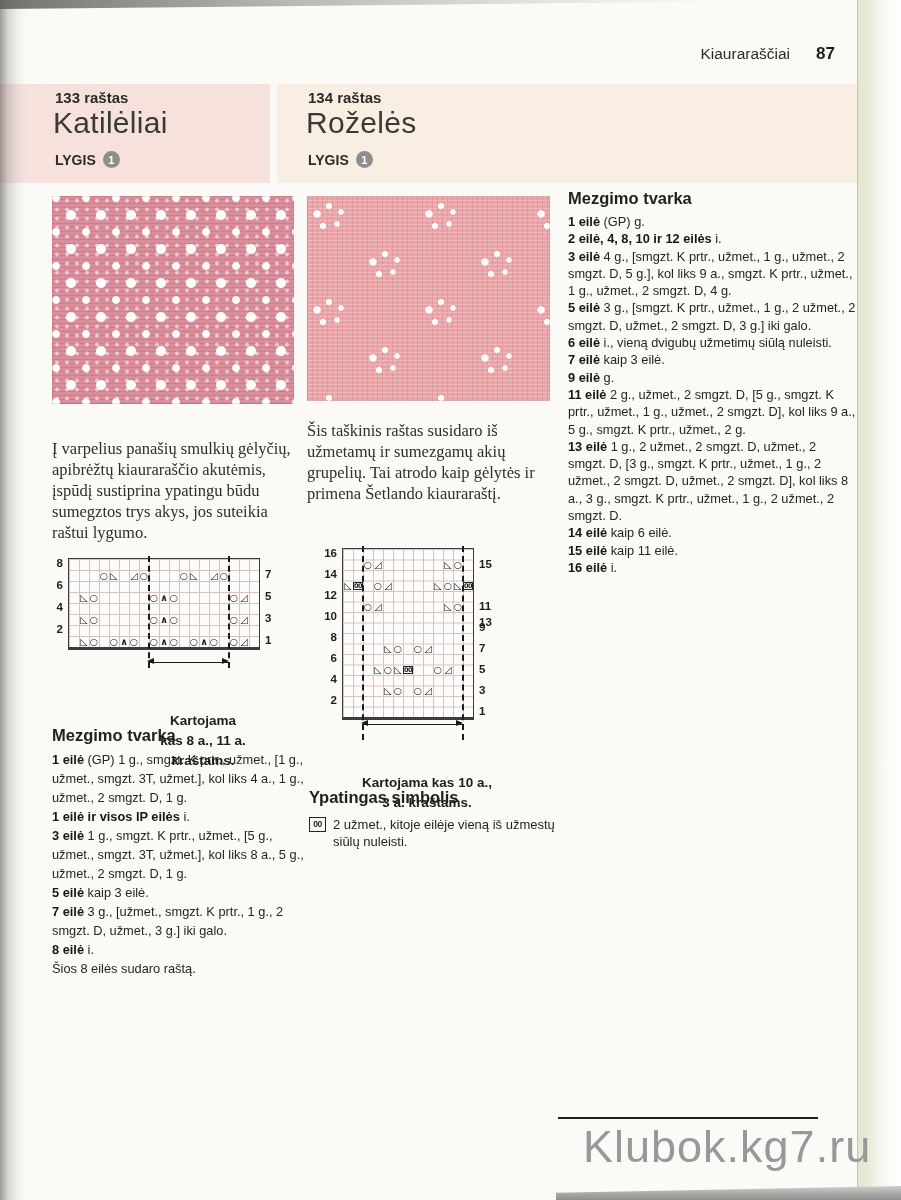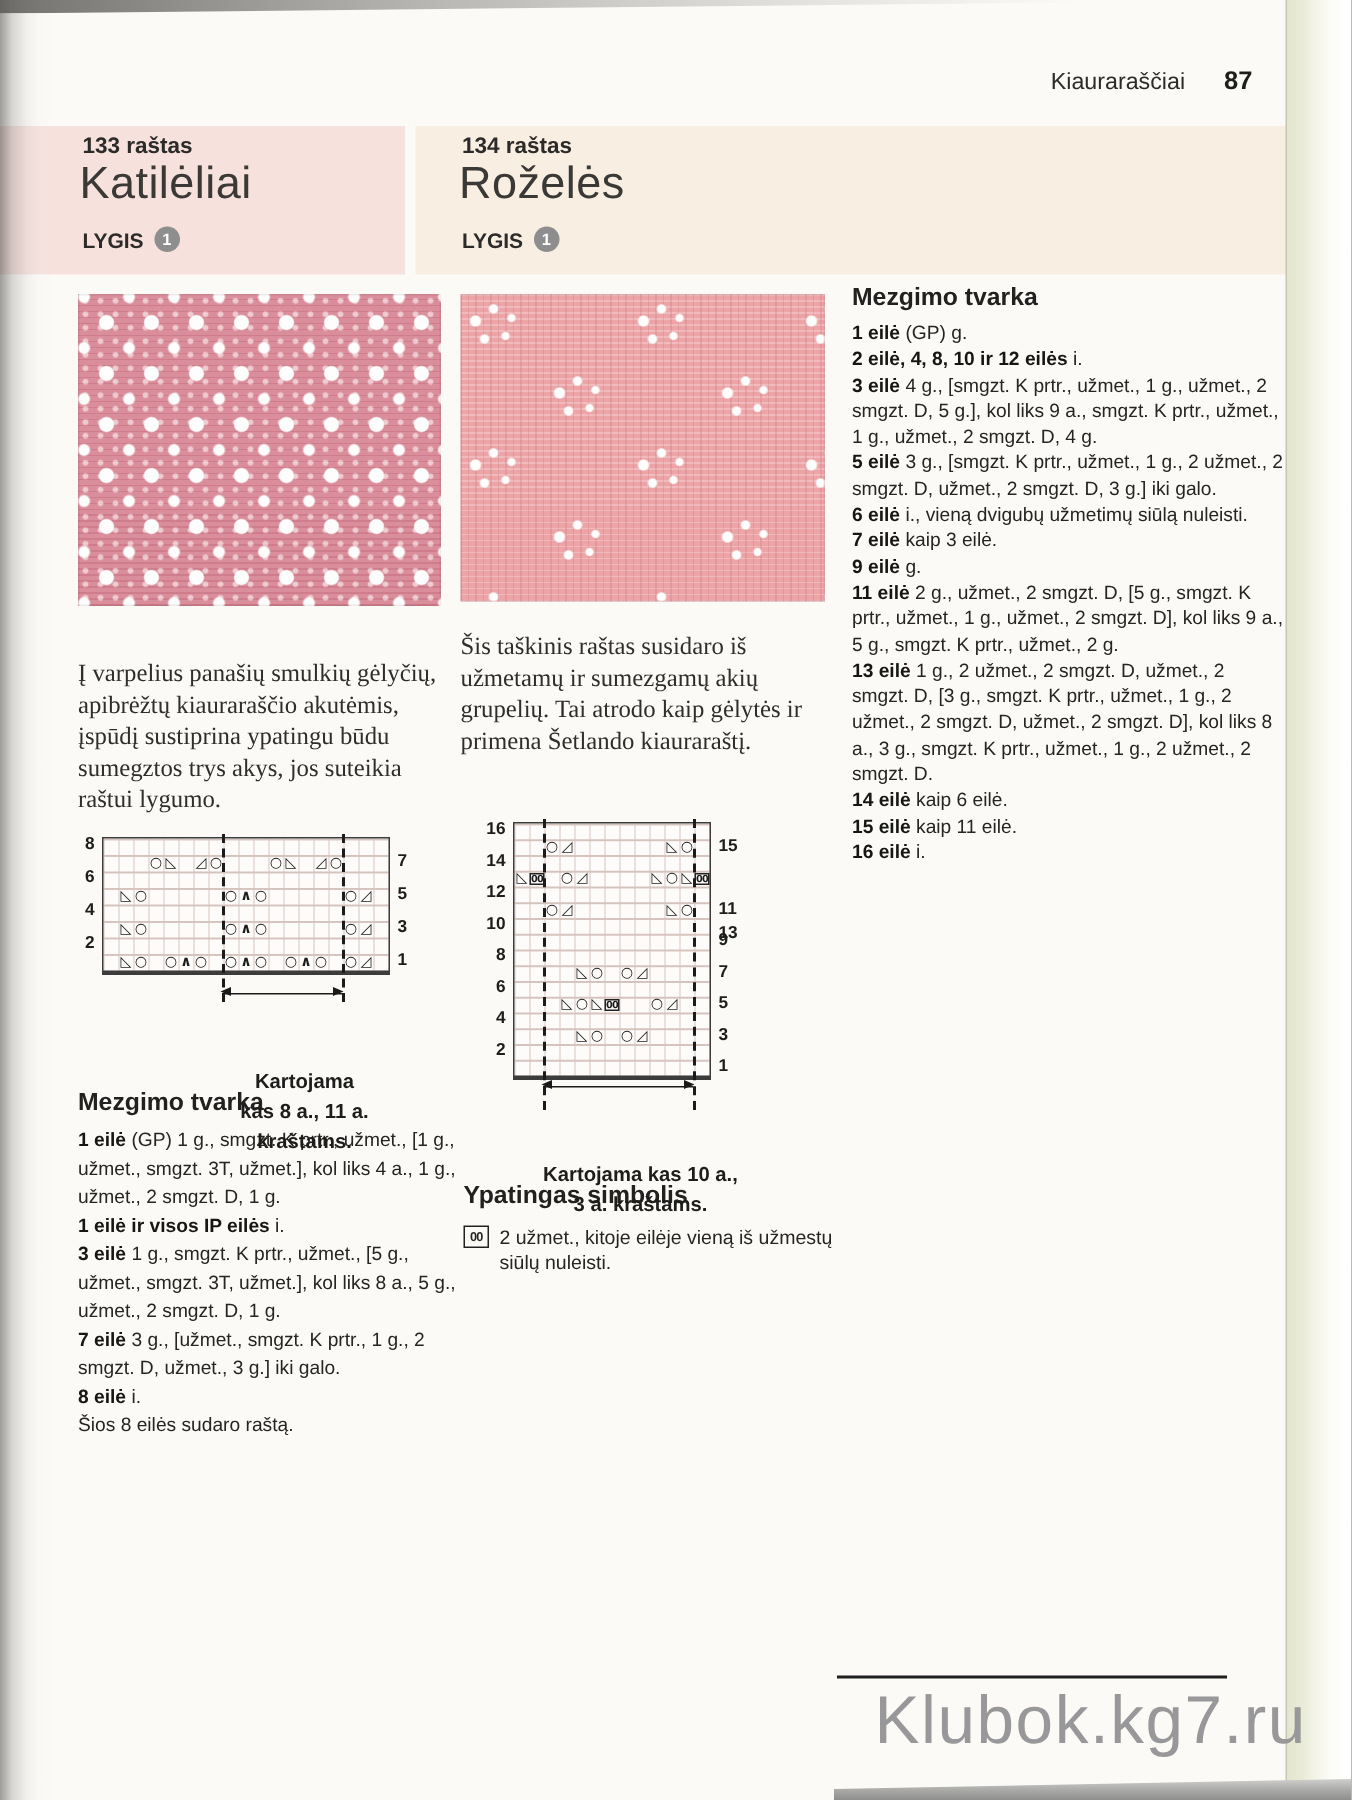--- a/index.html
+++ b/index.html
@@ -235,20 +235,21 @@
         <div>Kartojama kas 10 a.,</div>
         <div>3 a. kraštams.</div>
       </div>
     </div>
 
   <div class="mt-head" style="left:52px;top:726px">Mezgimo tvarka</div>
   <div class="ilist ilist-left" style="left:52px;top:750px;width:254px">
       <div class="iln"><b>1 eilė</b> (GP) 1 g., smgzt. K prtr., užmet., [1 g., užmet., smgzt. 3T, užmet.], kol liks 4 a., 1 g., užmet., 2 smgzt. D, 1 g.</div>
       <div class="iln"><b>1 eilė ir visos IP eilės</b> i.</div>
       <div class="iln"><b>3 eilė</b> 1 g., smgzt. K prtr., užmet., [5 g., užmet., smgzt. 3T, užmet.], kol liks 8 a., 5 g., užmet., 2 smgzt. D, 1 g.</div>
+      <div class="iln"><b>5 eilė</b> kaip 3 eilė.</div>
       <div class="iln"><b>7 eilė</b> 3 g., [užmet., smgzt. K prtr., 1 g., 2 smgzt. D, užmet., 3 g.] iki galo.</div>
       <div class="iln"><b>8 eilė</b> i.</div>
       <div class="iln">Šios 8 eilės sudaro raštą.</div>
     </div>
 
   <div class="mt-head" style="left:309px;top:788px">Ypatingas simbolis</div>
   <div class="special-row" style="left:309px;top:816px;width:252px">
     <span class="symbox-lg">00</span>
     <span>2 užmet., kitoje eilėje vieną iš užmestų siūlų nuleisti.</span>
   </div>

